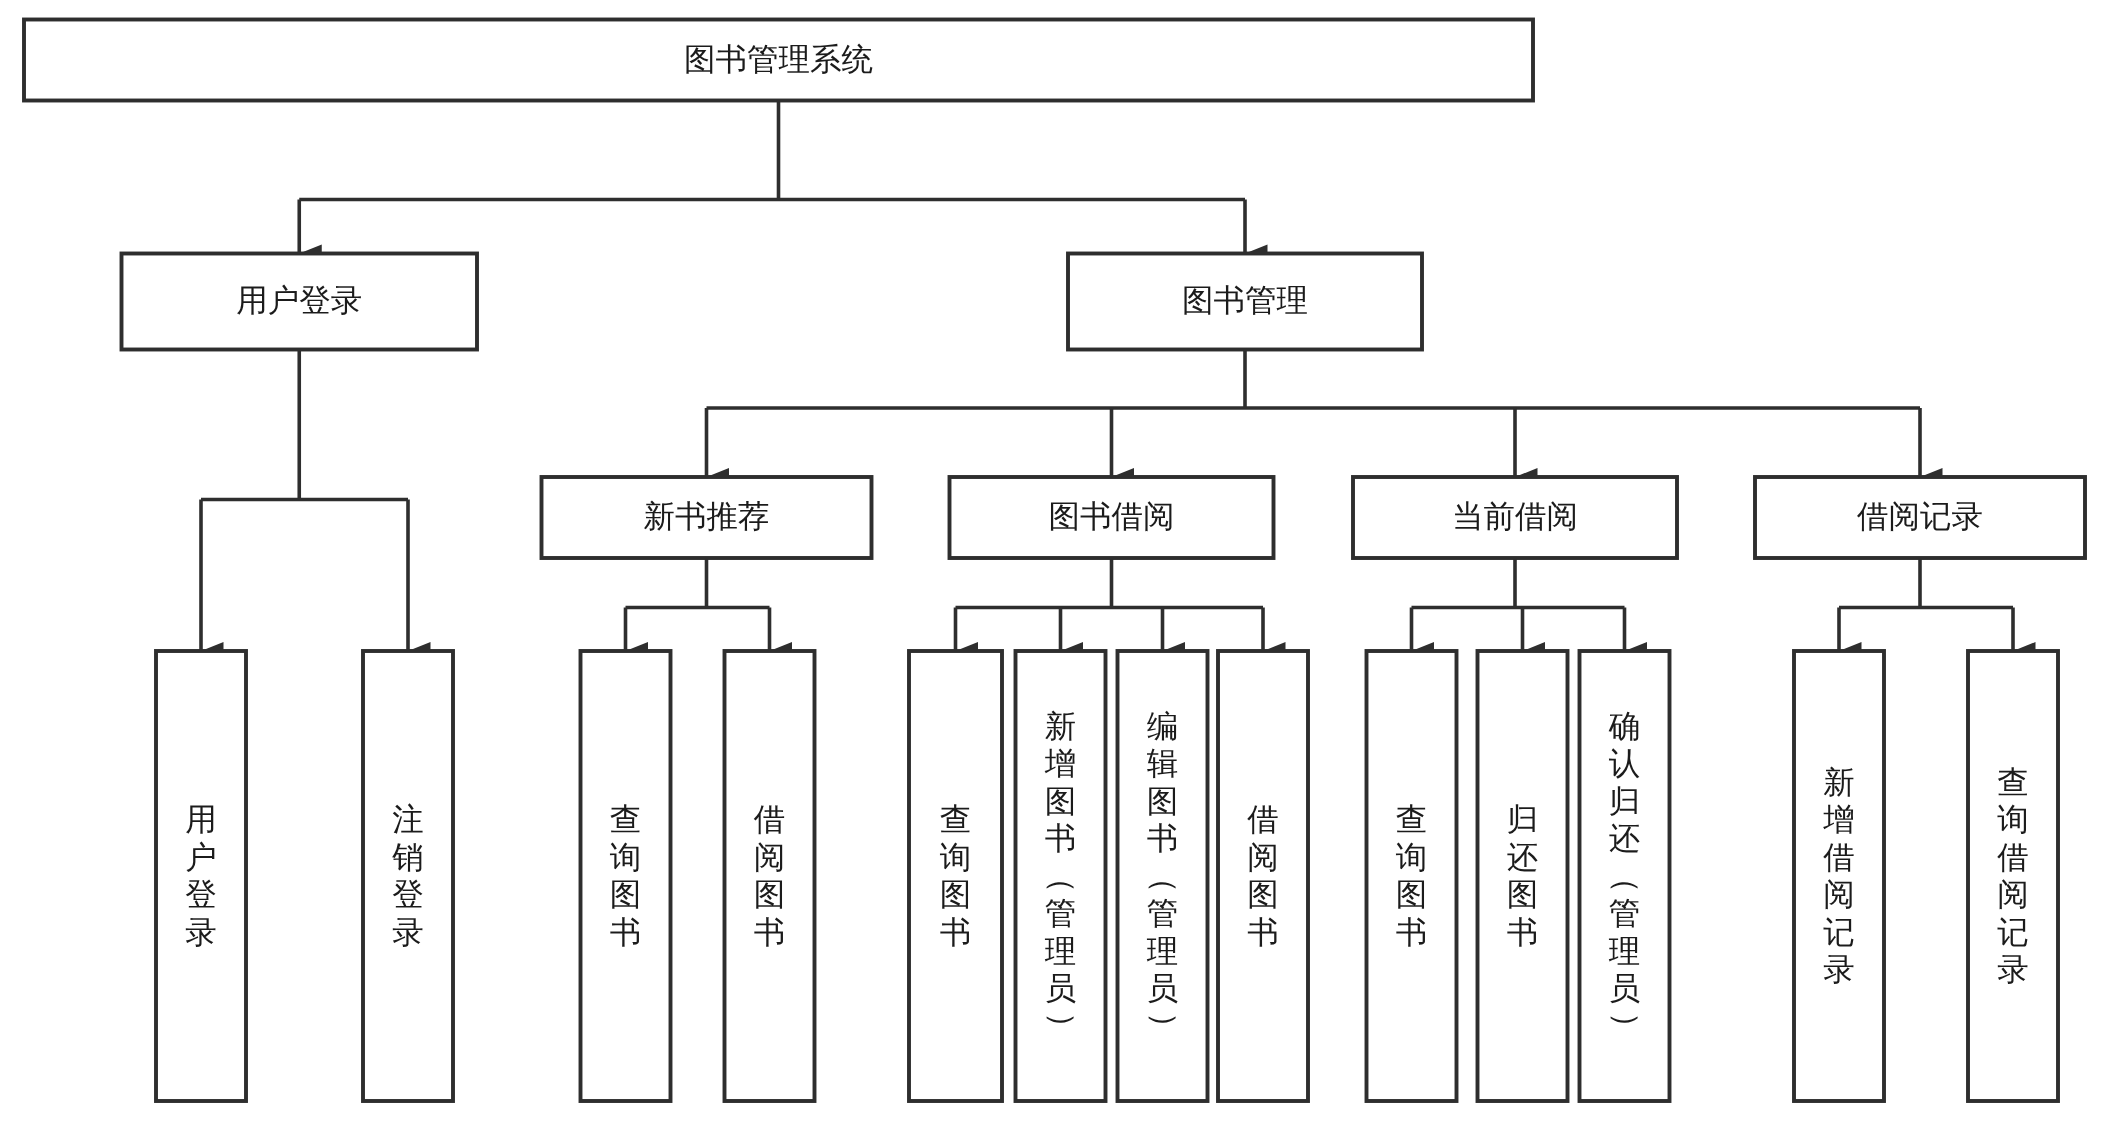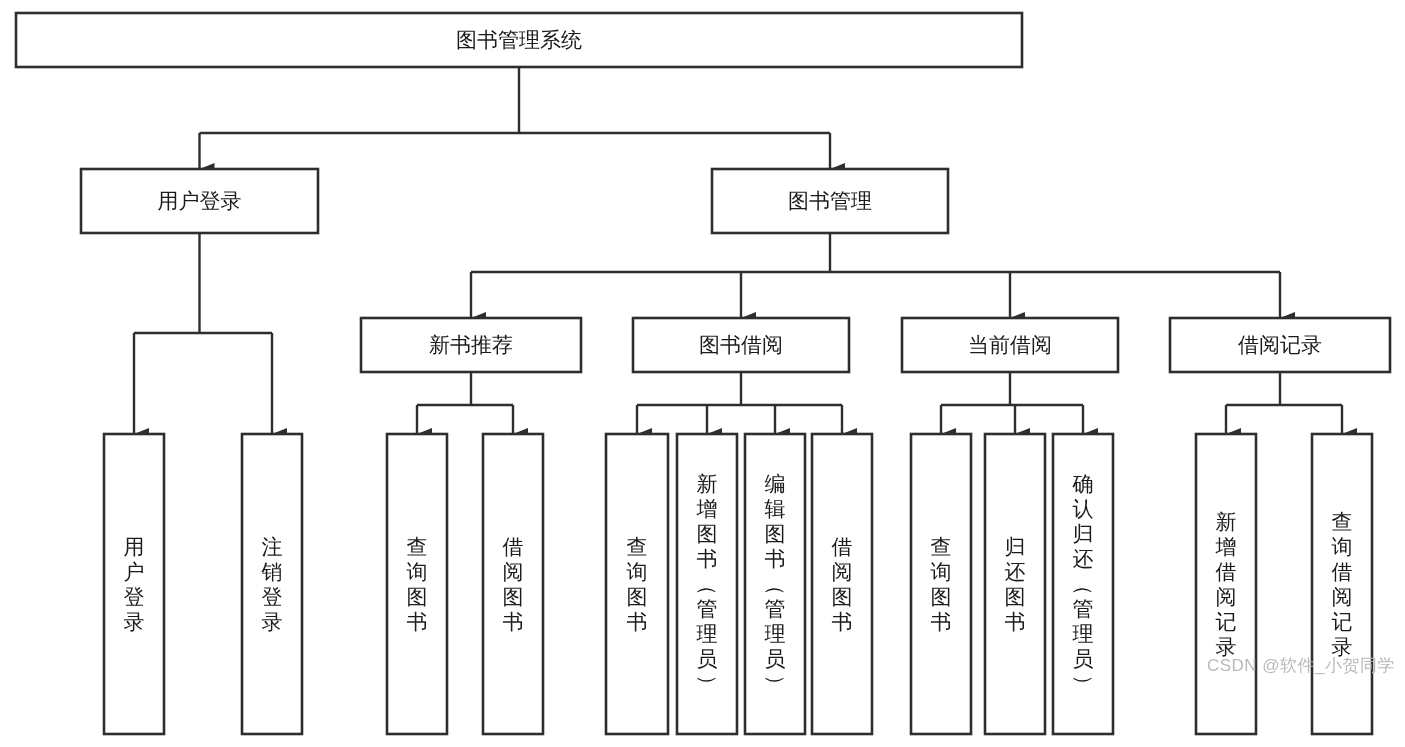--- a/index.html
+++ b/index.html
@@ -245,14 +245,13 @@
           <rect x="1312" y="434" width="60" height="300" class="node-rect"></rect>
           <text x="1342" y="528.5" class="node-label-v">查</text>
           <text x="1342" y="553.5" class="node-label-v">询</text>
           <text x="1342" y="578.5" class="node-label-v">借</text>
           <text x="1342" y="603.5" class="node-label-v">阅</text>
           <text x="1342" y="628.5" class="node-label-v">记</text>
           <text x="1342" y="653.5" class="node-label-v">录</text>
         </g>
       </g>
   </svg>
-  <div class="watermark-text">CSDN @软件_小贺同学</div>
 </div>
 
 </body></html>

